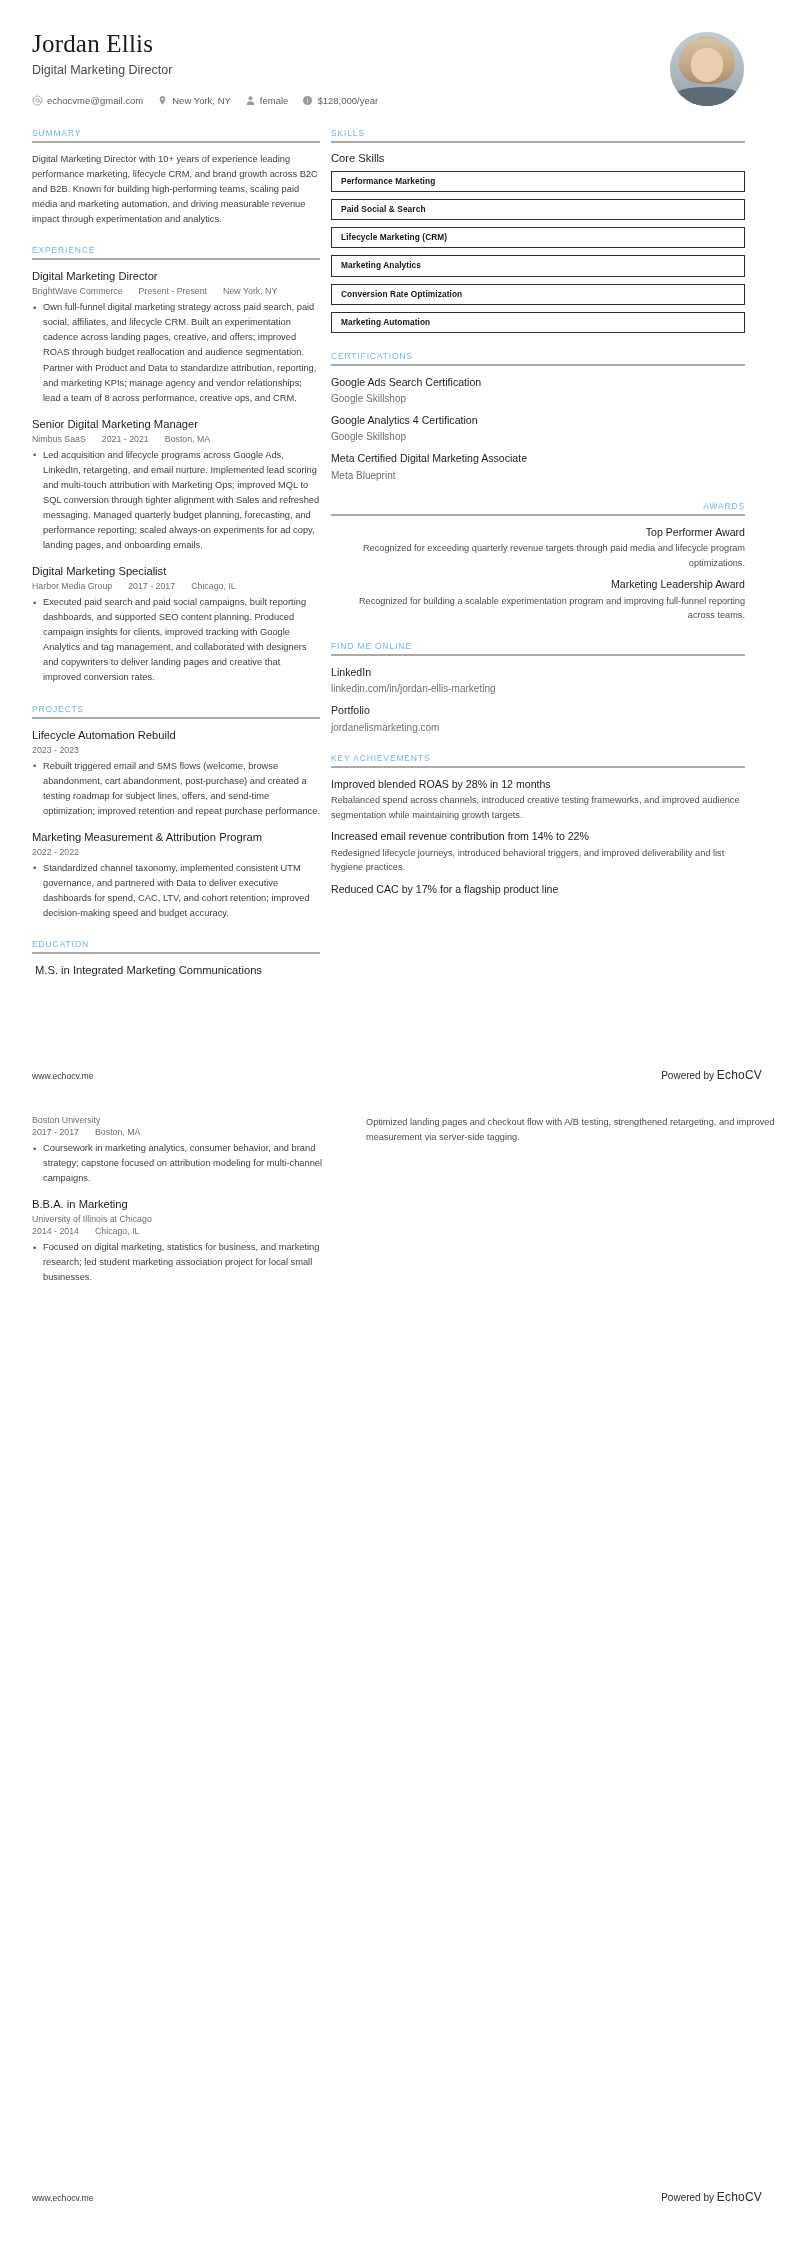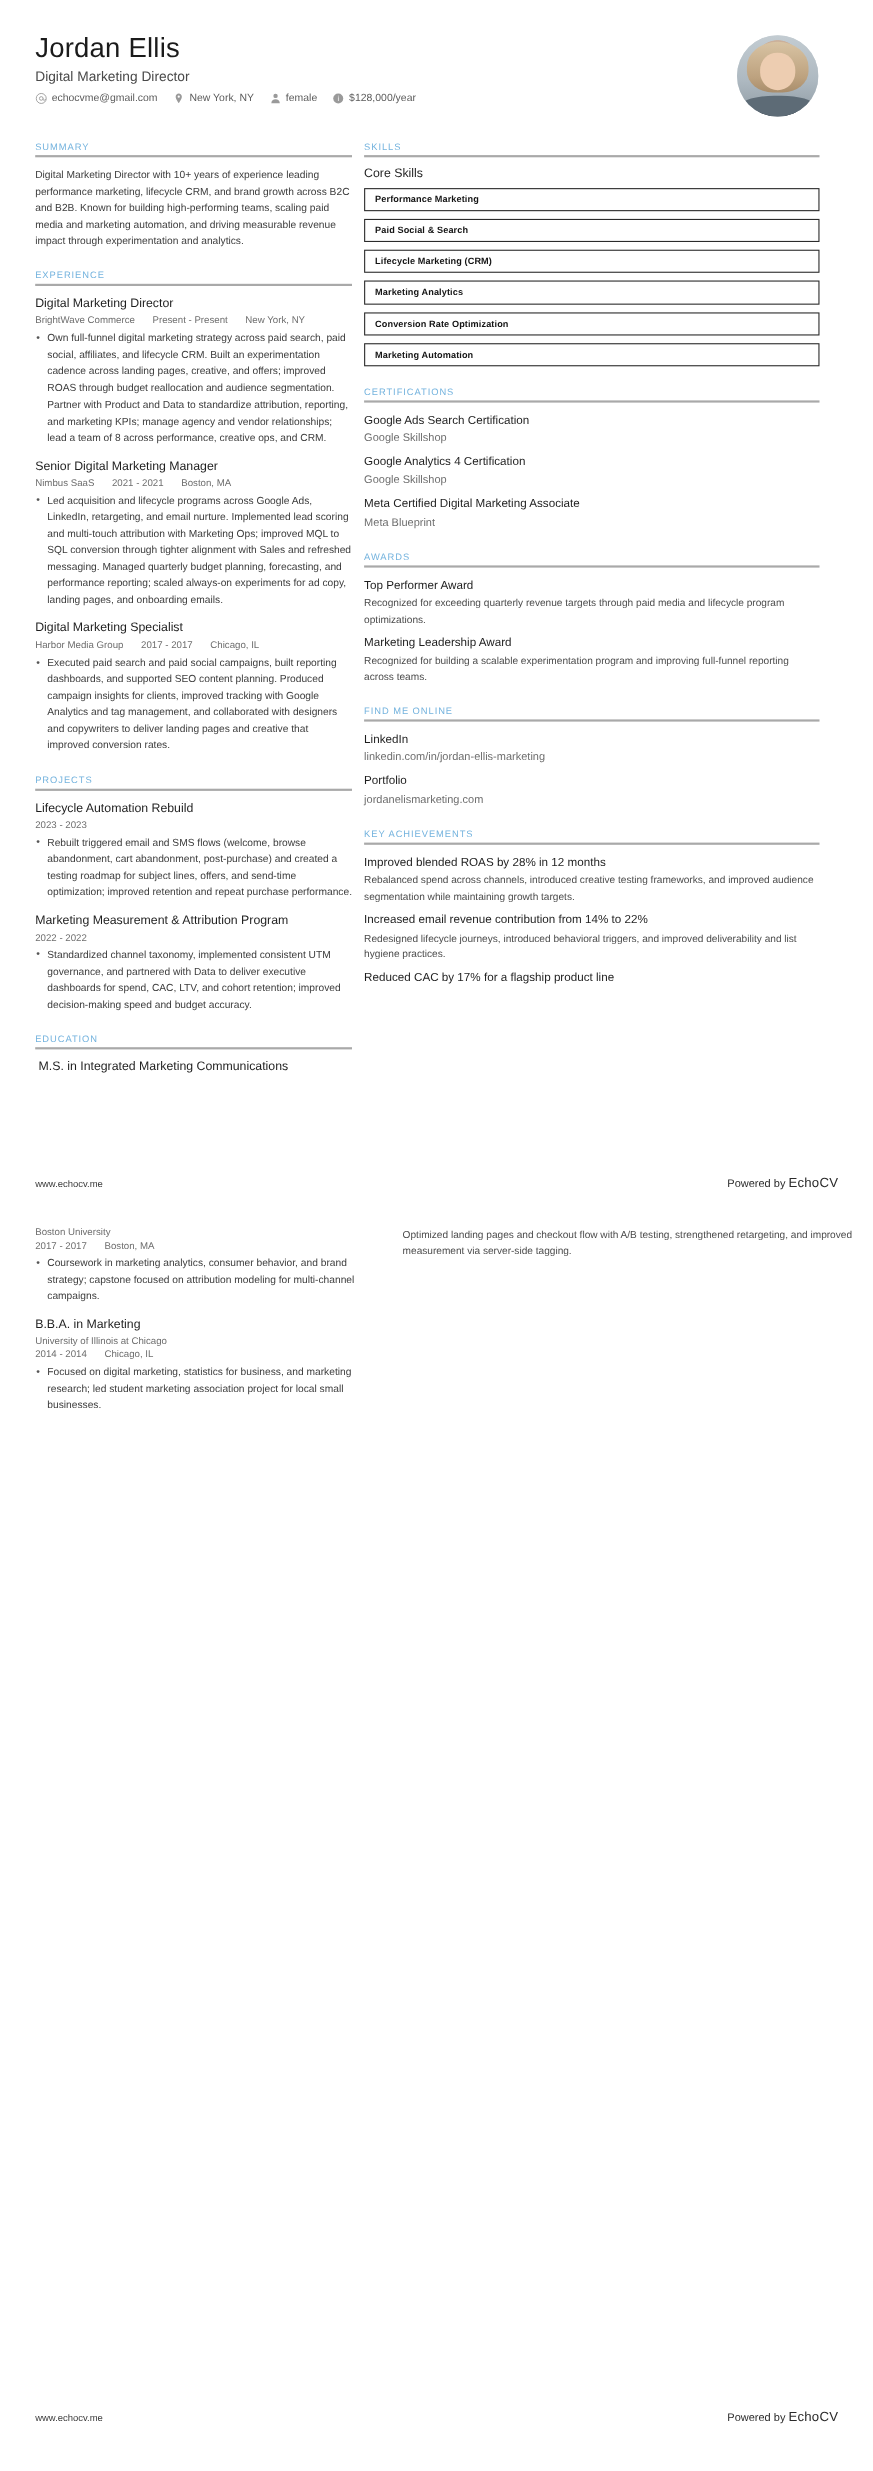--- a/index.html
+++ b/index.html
@@ -24,32 +24,33 @@
     align-items: flex-start;
     padding: 30px 0 6px 0;
   }
   .header-left { padding-left: 4px; flex: 1; }
   .name {
     font-size: 25px;
     font-weight: 400;
     letter-spacing: .2px;
     color: #1b1b1b;
     line-height: 1.15;
+    font-family: Liberation Serif, serif;
   }
   .job-title {
     font-size: 12.5px;
     color: #4a4a4a;
     margin-top: 4px;
     font-weight: 400;
   }
   .contact-row {
     display: flex;
     align-items: center;
     flex-wrap: wrap;
-    margin-top: 7px;
+    margin-top: 18px;
     gap: 3px;
   }
   .contact-item {
     display: inline-flex;
     align-items: center;
     font-size: 9.5px;
     color: #5c5c5c;
     margin-right: 11px;
     white-space: nowrap;
   }
@@ -418,21 +419,21 @@
         <div class="ritem">
           <div class="ritem-title">Google Analytics 4 Certification</div>
           <div class="ritem-sub">Google Skillshop</div>
         </div>
         <div class="ritem">
           <div class="ritem-title">Meta Certified Digital Marketing Associate</div>
           <div class="ritem-sub">Meta Blueprint</div>
         </div>
       </div>
 
-      <div class="sec" style="margin-top:14px;">
+      <div class="sec" style="margin-top:14px;text-align:right;">
         <div class="sec-title">AWARDS</div>
         <div class="sec-rule"></div>
         <div class="ritem">
           <div class="ritem-title">Top Performer Award</div>
           <div class="ritem-desc">Recognized for exceeding quarterly revenue targets through paid media and lifecycle program optimizations.</div>
         </div>
         <div class="ritem">
           <div class="ritem-title">Marketing Leadership Award</div>
           <div class="ritem-desc">Recognized for building a scalable experimentation program and improving full-funnel reporting across teams.</div>
         </div>

